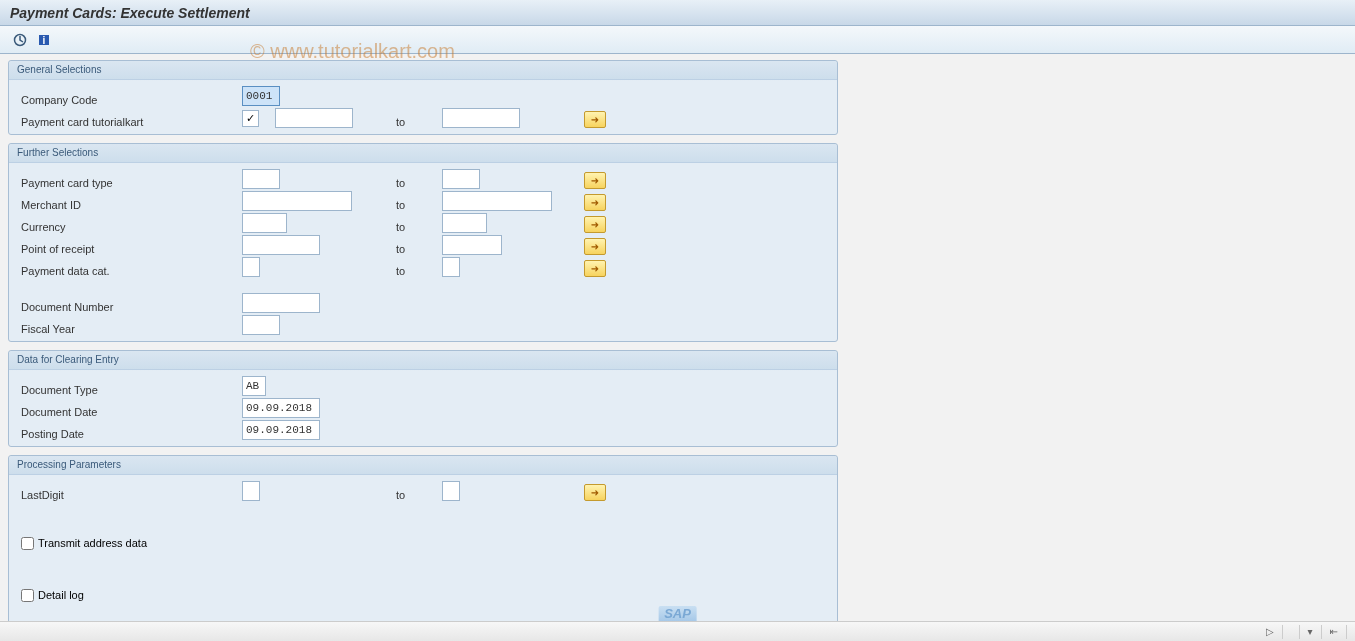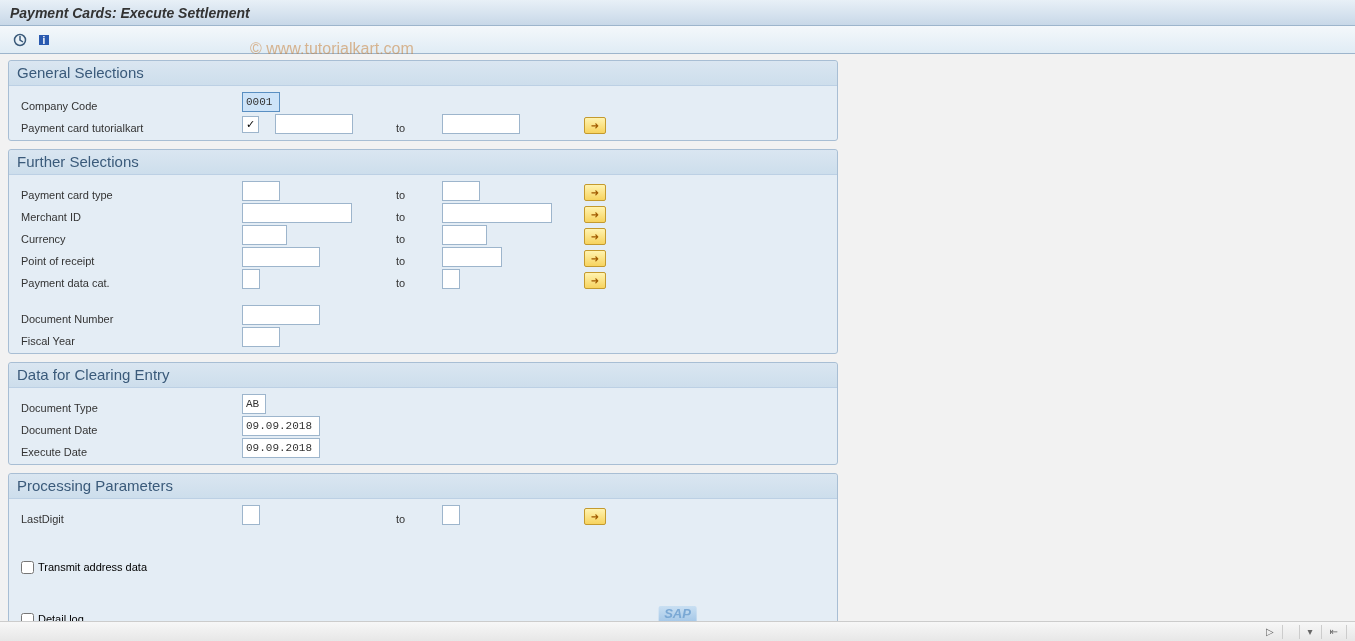--- a/index.html
+++ b/index.html
@@ -40,37 +40,37 @@
       height: 18px;
       display: inline-flex;
       align-items: center;
       justify-content: center;
       cursor: pointer;
     }
     .watermark {
       position: absolute;
       top: 40px;
       left: 250px;
-      font-size: 16px;
+      font-size: 20px;
       color: rgba(200, 120, 40, 0.5);
       pointer-events: none;
       z-index: 100;
     }
     .form-area {
       padding: 6px 8px;
     }
     .group {
       border: 1px solid #a8bed4;
       background: linear-gradient(to bottom, #d9e5f0 0%, #e4edf5 20px, #e4edf5 100%);
       margin-bottom: 8px;
       border-radius: 3px;
       width: 830px;
     }
     .group-title {
-      font-size: 15px;
+      font-size: 10px;
       color: #3a5a7a;
       padding: 3px 8px 4px 8px;
       border-bottom: 1px solid #bcd0e4;
       background: linear-gradient(to bottom, #dae6f1, #cddeec);
       border-top-left-radius: 3px;
       border-top-right-radius: 3px;
     }
     .group-body {
       padding: 4px 8px 6px 8px;
     }
@@ -313,21 +313,21 @@
             <input type="text" style="width: 24px;" value="AB">
           </div>
       </div>
       <div class="row">
         <div class="label">Document Date</div>
         <div class="field-from">
             <input type="text" style="width: 78px;" value="09.09.2018">
           </div>
       </div>
       <div class="row">
-        <div class="label">Execute Date</div>
+        <div class="label">Posting Date</div>
         <div class="field-from">
             <input type="text" style="width: 78px;" value="09.09.2018">
           </div>
       </div>
     </div>
   </div>
 
   <div class="group">
     <div class="group-title">Processing Parameters</div>
     <div class="group-body">

